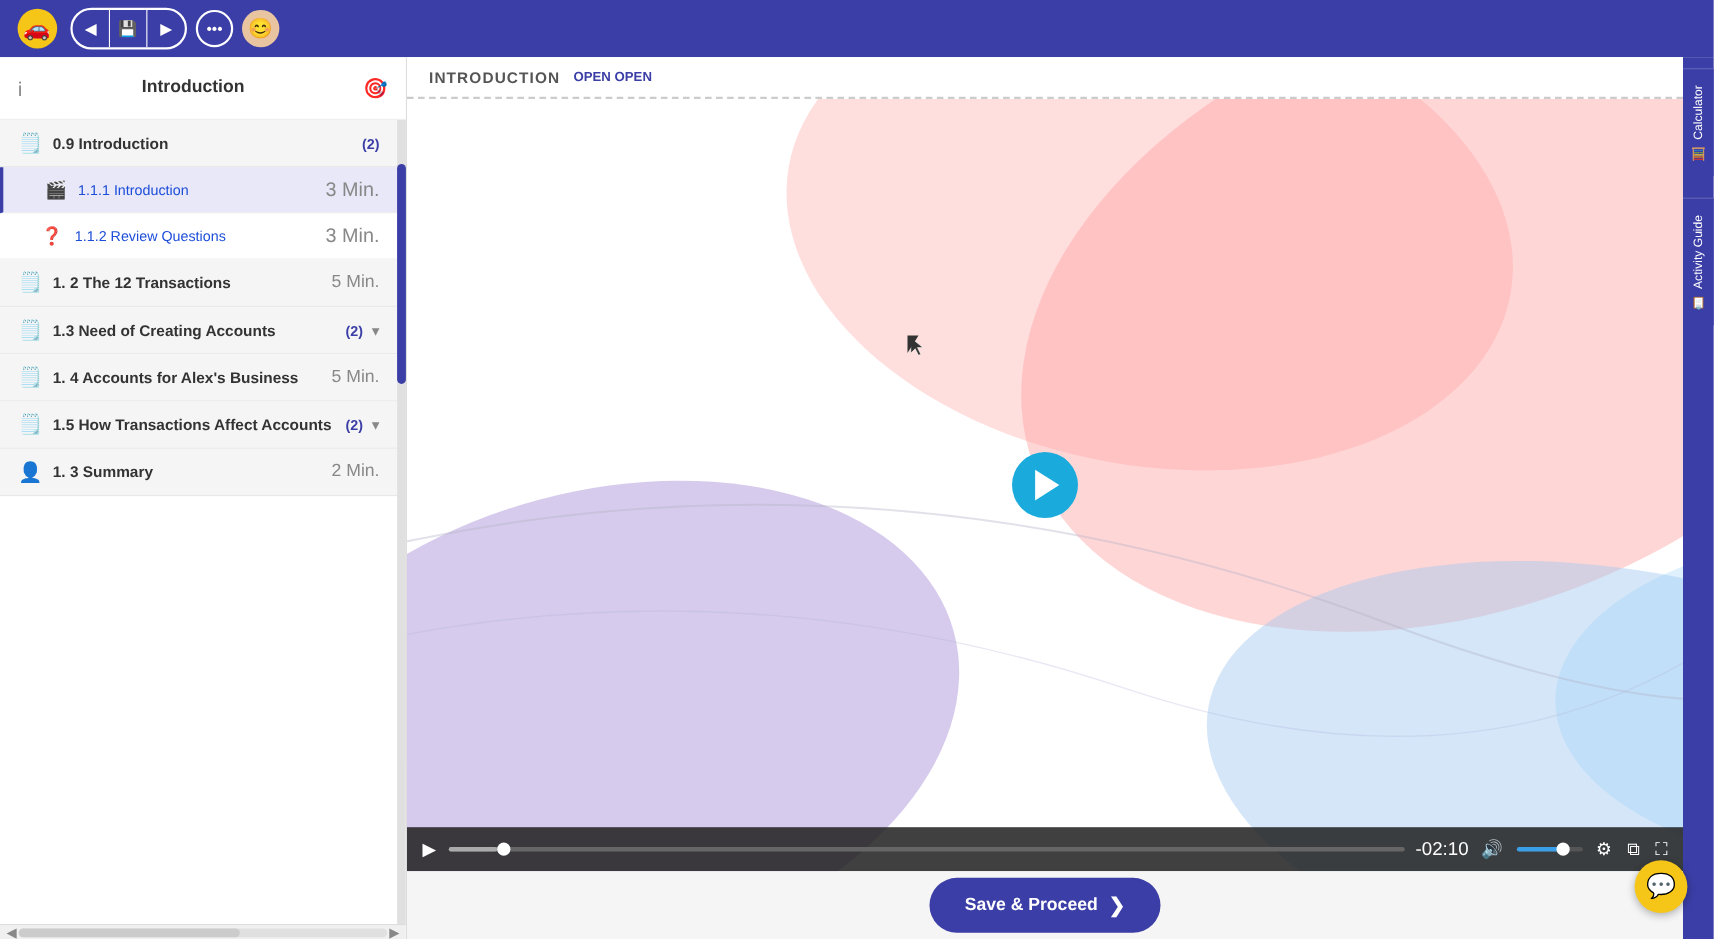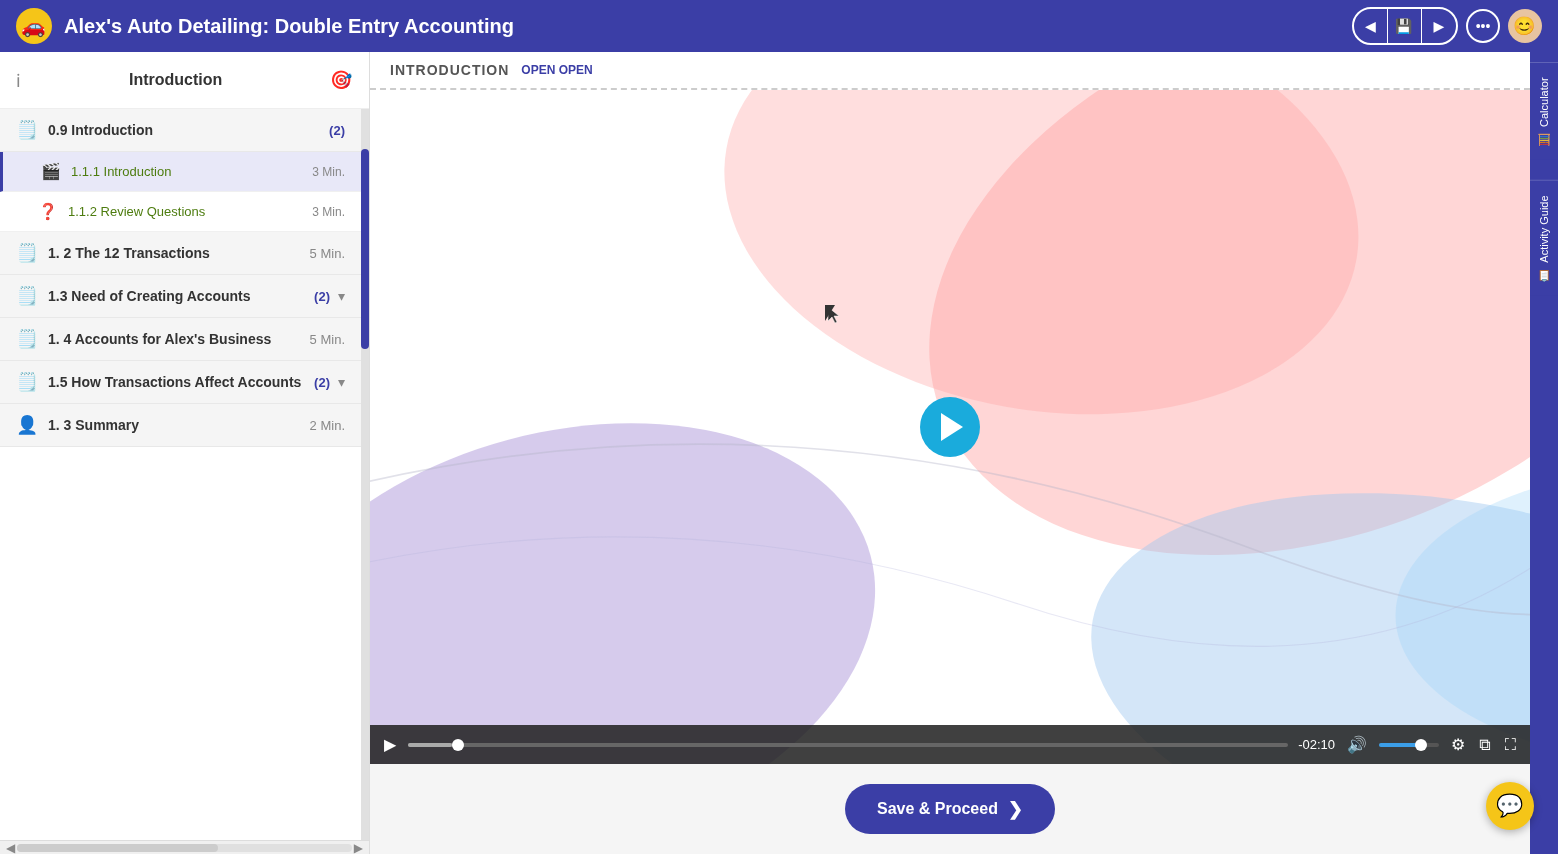--- a/index.html
+++ b/index.html
@@ -128,21 +128,21 @@
       color: #333;
       font-weight: 600;
     }
     .section-item-badge {
       color: #3b3ea6;
       font-weight: bold;
       font-size: 13px;
     }
     .section-item-duration {
       color: #888;
-      font-size: 13px;
+      font-size: 16px;
     }
     .section-item-chevron {
       color: #888;
       font-size: 14px;
     }
 
     .sub-item {
       display: flex;
       align-items: center;
       padding: 10px 16px 10px 36px;
@@ -156,25 +156,25 @@
       border-left: 3px solid #3b3ea6;
     }
     .sub-item-icon {
       font-size: 16px;
       width: 24px;
       text-align: center;
     }
     .sub-item-label {
       flex: 1;
       font-size: 13px;
-      color: #4d7c0f;
+      color: #1d4ed8;
     }
     .sub-item-duration {
       color: #888;
-      font-size: 12px;
+      font-size: 18px;
     }
 
     
     .content-area {
       flex: 1;
       display: flex;
       flex-direction: column;
       background: #f5f5f5;
     }
     .content-header {
@@ -290,21 +290,21 @@
     .progress-dot {
       width: 12px; height: 12px;
       background: white;
       border-radius: 50%;
       position: absolute;
       top: -4px;
       left: 5%;
     }
     .ctrl-time {
       color: white;
-      font-size: 13px;
+      font-size: 17px;
     }
     .volume-bar {
       width: 60px;
       height: 4px;
       background: #555;
       border-radius: 2px;
       position: relative;
     }
     .volume-fill {
       width: 70%;
@@ -318,21 +318,21 @@
       border-radius: 50%;
       position: absolute;
       top: -4px;
       left: calc(70% - 6px);
     }
 
     
     .save-proceed-wrap {
       display: flex;
       justify-content: center;
-      padding: 20px 0;
+      padding: 6px 0;
       background: #f5f5f5;
     }
     .save-proceed-btn {
       background: #3b3ea6;
       color: white;
       border: none;
       padding: 14px 32px;
       font-size: 16px;
       font-weight: bold;
       border-radius: 30px;
@@ -443,21 +443,20 @@
       padding: 0 2px;
     }
   </style>
 </head>
 <body>
 
 <div class="header">
   <div class="header-logo">
     <span>🚗</span>
   </div>
-  <span class="header-title">Alex's Auto Detailing: Double Entry Accounting</span>
   <div class="header-controls">
     <div class="header-btn-group">
       <button class="header-btn">◀</button>
       <button class="header-btn">💾</button>
       <button class="header-btn">▶</button>
     </div>
     <button class="header-btn">•••</button>
     <div class="header-avatar">😊</div>
   </div>
 </div>

